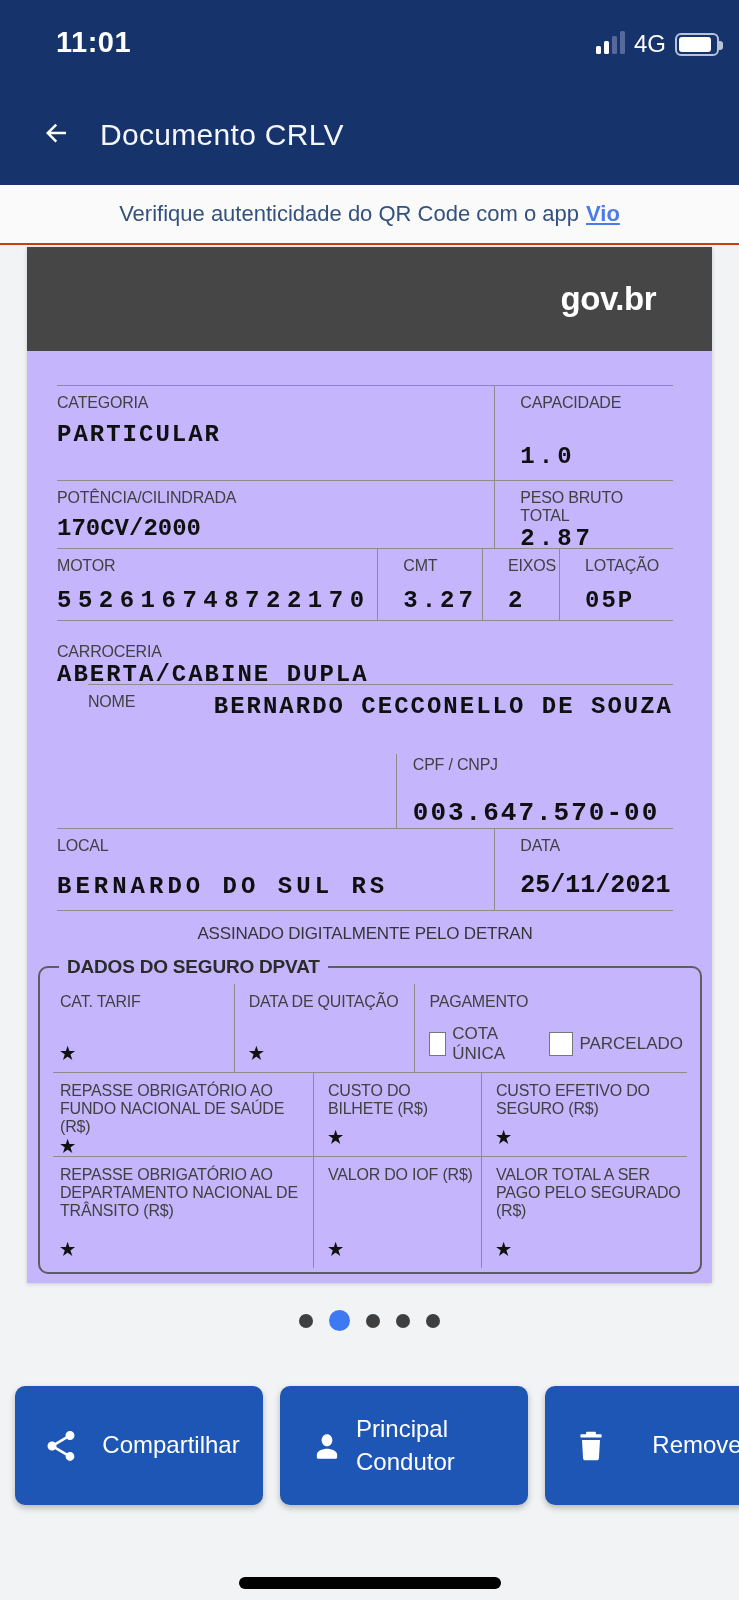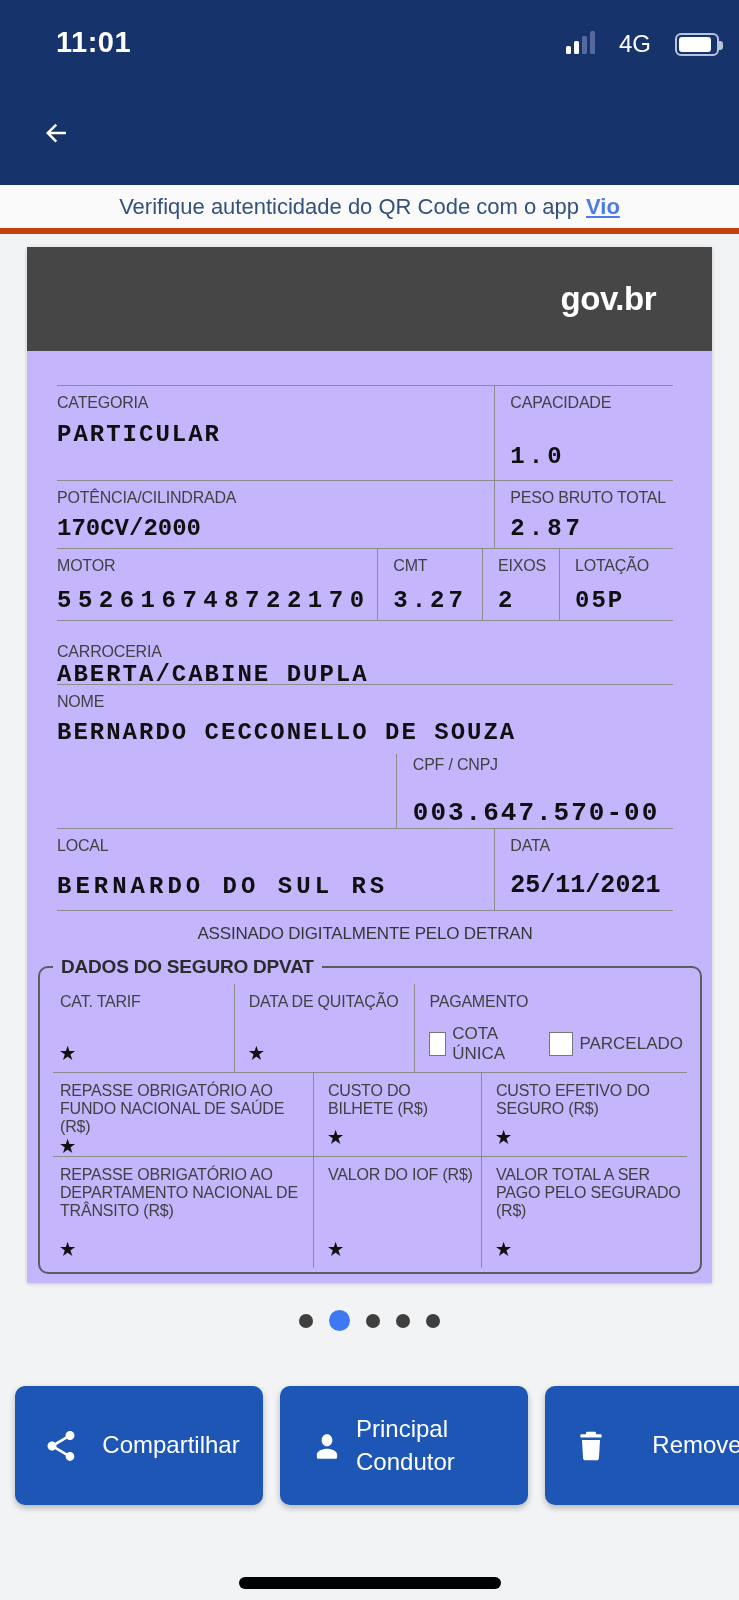--- a/index.html
+++ b/index.html
@@ -2,70 +2,70 @@
 <html><head>
 <meta charset="utf-8">
 <style>
   * { margin:0; padding:0; box-sizing:border-box; }
   html,body { width:739px; height:1600px; overflow:hidden; }
   body { font-family:"Liberation Sans", sans-serif; background:#f2f3f5; position:relative; }
 
   
   .top-bar { position:absolute; left:0; top:0; width:739px; height:185px; background:#17336B; }
   .time { position:absolute; left:56px; top:26px; color:#fff; font-size:29px; font-weight:bold; letter-spacing:.5px; }
-  .status-icons { position:absolute; right:20px; top:30px; display:flex; align-items:center; gap:24px; }
+  .status-icons { position:absolute; right:20px; top:30px; display:flex; align-items:center; gap:9px; }
   .sig { display:flex; align-items:flex-end; gap:3px; height:26px; padding-bottom:3px;}
   .sig i { display:block; width:5px; border-radius:1.5px; background:#fff; }
   .sig i.dim { background:#55699c; }
   .s1{height:8px} .s2{height:13px} .s3{height:18px} .s4{height:23px}
   .net { color:#fff; font-size:24px; font-weight:500; }
   .batt { position:relative; width:44px; height:23px; border:2px solid #b9c3d8; border-radius:6px; }
   .batt::before { content:""; position:absolute; left:2px; top:2px; bottom:2px; width:32px; background:#fff; border-radius:3px; }
   .batt::after { content:""; position:absolute; right:-6px; top:6px; width:4px; height:9px; background:#b9c3d8; border-radius:0 3px 3px 0; }
 
   .nav-row { position:absolute; left:0; top:100px; width:739px; height:70px; display:flex; align-items:center; }
   .back-btn { margin-left:34px; width:44px; height:44px; display:flex; align-items:center; justify-content:center; }
   .nav-title { margin-left:22px; color:#f4f6fa; font-size:30px; font-weight:500; letter-spacing:.3px; }
 
   
-  .banner { position:absolute; left:0; top:185px; width:739px; height:49px; background:#fafafa;
-            border-bottom:6px solid #c2410c; display:flex; align-items:center; justify-content:center;
+  .banner { position:absolute; left:0; top:185px; width:739px; height:60px; background:#fafafa;
+            border-bottom:2px solid #c2410c; display:flex; align-items:center; justify-content:center;
             font-size:22px; color:#33517e; }
   .banner a { color:#4a7be8; font-weight:bold; text-decoration:underline; margin-left:7px; }
 
   
   .card { position:absolute; left:27px; top:247px; width:685px; height:1036px; background:#c4b5fd;
           box-shadow:0 1px 4px rgba(0,0,0,.18); }
   .card-head { height:104px; background:#464646; display:flex; align-items:center; justify-content:flex-end; }
   .govbr { color:#fff; font-size:33px; font-weight:bold; letter-spacing:-.5px; margin-right:56px; }
 
   .rows { margin:34px 39px 0 30px; }
   .lbl { font-size:16px; color:#414141; letter-spacing:-.2px; }
   .val { font-family:"Liberation Mono","DejaVu Sans Mono",monospace; font-weight:bold; color:#101010; font-size:24px; }
   .sp0{letter-spacing:0} .sp1{letter-spacing:2px} .sp2{letter-spacing:4px} .sp3{letter-spacing:6.5px}
 
   .row { display:flex; border-top:1.5px solid #8c8c8c; }
   .cell { display:flex; flex-direction:column; padding:8px 0 10px 0; }
-  .cell.div { border-left:1.5px solid #8c8c8c; padding-left:15px; }
+  .cell.div { border-left:1.5px solid #8c8c8c; padding-left:25px; }
   .r-cat { height:95px; }  .r-cat .c1{width:71%;} .r-cat .c2{width:29%; justify-content:space-between;}
   .r-pot { height:68px; }  .r-pot .c1{width:71%;} .r-pot .c2{width:29%;}
   .r-pot .cell, .r-mot .cell { justify-content:space-between; padding-bottom:6px; }
   .r-mot { height:72px; }  .r-mot .c1{width:52%;} .r-mot .c2{width:17%;} .r-mot .c3{width:12.5%;} .r-mot .c4{width:18.5%;}
   .r-car { height:64px; justify-content:space-between; padding:22px 0 8px 0; display:flex; flex-direction:column; border-top:1.5px solid #8c8c8c;}
-  .r-nome { height:70px; border-top:1.5px solid #8c8c8c; display:flex; flex-direction:column; justify-content:space-between; padding:8px 0 8px 0;}
+  .r-nome { height:70px; border-top:1.5px solid #8c8c8c; display:flex; justify-content:space-between; padding:8px 0 8px 0;margin-left:31px;}
   .r-cpf { height:74px; display:flex; }
   .r-cpf .spacer { width:55%; }
   .r-cpf .cpfcell { width:45%; border-left:1.5px solid #8c8c8c; padding-left:16px; display:flex; flex-direction:column; justify-content:space-between; padding-top:2px;}
   .r-loc { height:83px; border-bottom:1.5px solid #8c8c8c; }
   .r-loc .c1{width:71%; justify-content:space-between;} .r-loc .c2{width:29%; justify-content:space-between;}
   .signed { text-align:center; padding:13px 0 6px 0; font-size:17px; color:#363636; letter-spacing:-.2px; }
 
   
   .dpvat { margin:6px 10px 0 11px; border:2px solid #5d5d5d; border-radius:10px; padding:6px 13px 4px 13px; }
-  .dpvat legend { font-size:19px; font-weight:bold; color:#2b2b2b; padding:0 8px; letter-spacing:-.2px;}
+  .dpvat legend { font-size:19px; font-weight:bold; color:#2b2b2b; padding:0 8px; margin-left:6px; letter-spacing:-.2px;}
   .drow { display:flex; }
   .drow + .drow { border-top:1.5px solid #8c8c8c; }
   .dcell { display:flex; flex-direction:column; justify-content:space-between; padding:9px 4px 8px 7px; }
   .dcell.div { border-left:1.5px solid #8c8c8c; padding-left:14px; }
   .dA { height:88px; } .dA .c1{width:28.5%;} .dA .c2{width:28.5%;} .dA .c3{width:43%;}
   .dB { height:84px; } .dB .c1{width:41%;} .dB .c2{width:26.5%;} .dB .c3{width:32.5%;}
   .dC { height:112px; } .dC .c1{width:41%;} .dC .c2{width:26.5%;} .dC .c3{width:32.5%;}
   .star { font-size:17px; color:#111; font-weight:bold; }
   .checks { display:flex; gap:28px; margin-top:4px; }
   .chk { display:flex; align-items:center; gap:6px; font-size:17px; color:#414141; }
@@ -101,20 +101,21 @@
     <span class="batt"></span>
   </div>
   <div class="nav-row">
     <div class="back-btn">
       <span>
         <svg width="34" height="30" viewBox="0 0 24 24">
             <path fill="#fff" d="M20 11H7.8l5.1-5.1L11.5 4.5 4 12l7.5 7.5 1.4-1.4L7.8 13H20z"></path>
           </svg>
       </span>
     </div>
+    <div class="nav-title">Documento CRLV</div>
   </div>
 </div>
 
 <div class="banner">
   <span>Verifique autenticidade do QR Code com o app</span>
   <a href="#">Vio</a>
 </div>
 
 <div class="card">
   <div class="card-head">

